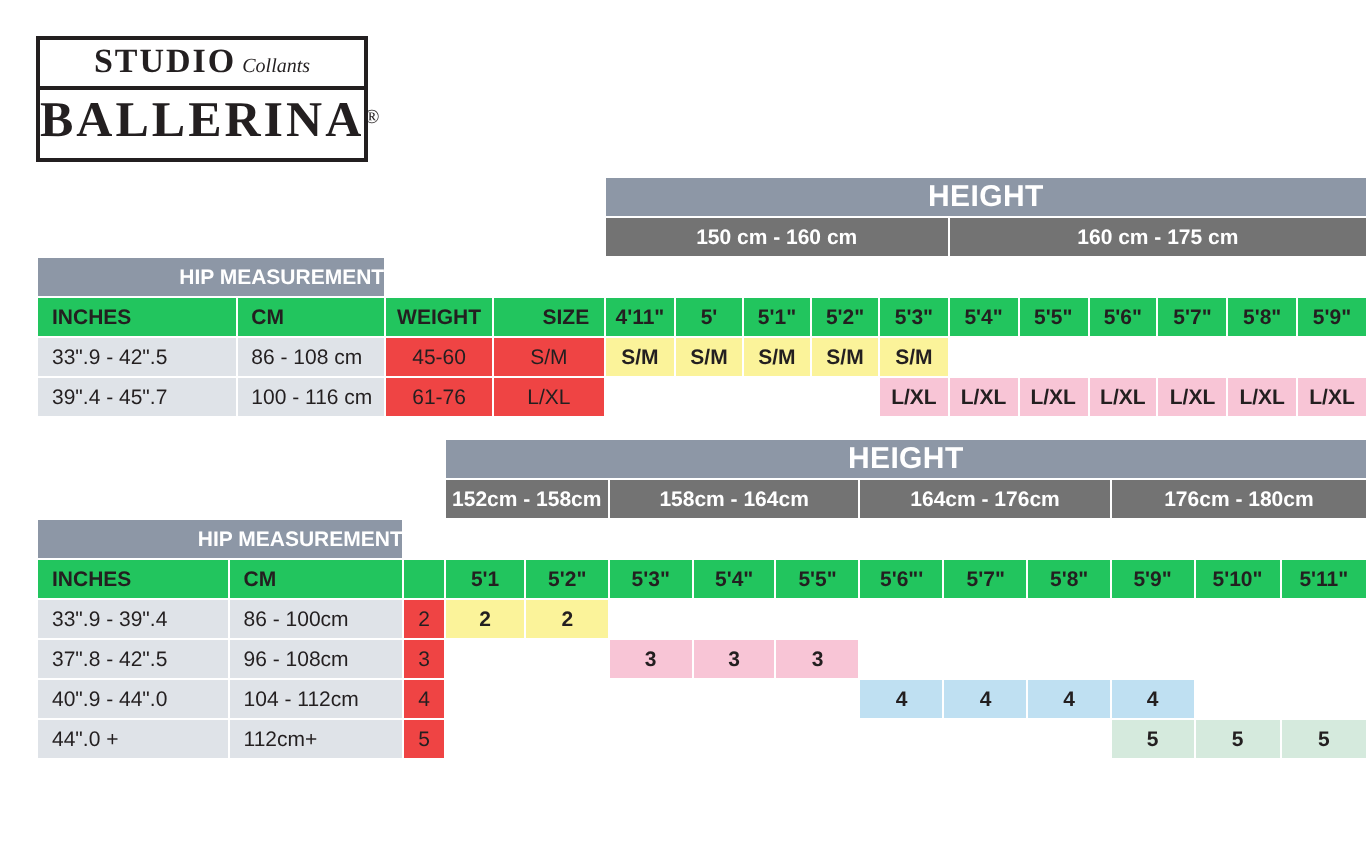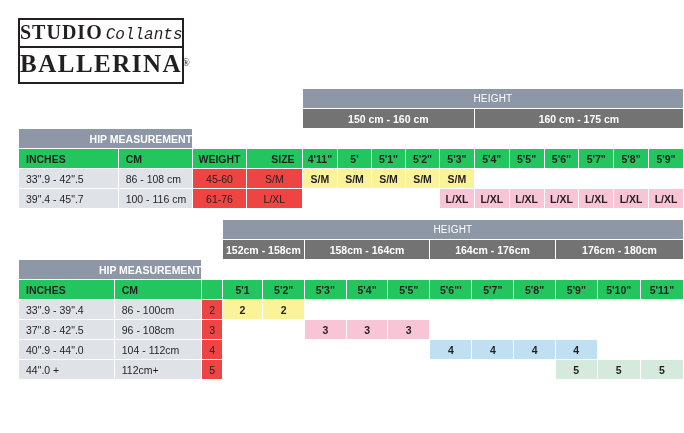--- a/index.html
+++ b/index.html
@@ -26,26 +26,26 @@
   .logo-top {
     border: 2px solid #231f20;
     background: #ffffff;
     text-align: center;
     padding: 2px 0 3px 0;
     line-height: 1;
   }
   .logo-top .studio {
     font-family: "Liberation Serif", serif;
     font-weight: bold;
-    font-size: 20px;
+    font-size: 17px;
     letter-spacing: 1px;
   }
   .logo-top .collants {
-    font-family: Liberation Mono, monospace;
-    font-size: 16px;
+    font-family: Liberation Serif, serif;
+    font-size: 10px;
     font-style: italic;
     margin-left: 3px;
   }
   .logo-bottom {
     border: 2px solid #231f20;
     border-top: none;
     background: #ffffff;
     text-align: center;
     padding: 2px 10px 4px 0;
     position: relative;
@@ -72,22 +72,22 @@
     border: 1px solid #ffffff;
     padding: 0;
     text-align: center;
     vertical-align: middle;
     font-weight: normal;
     height: 19px;
   }
   .hdr {
     background: #8d97a6;
     color: #ffffff;
-    font-weight: normal;
-    font-size: 10px;
+    font-weight: bold;
+    font-size: 15px;
     letter-spacing: 0.2px;
   }
   .sub {
     background: #737373;
     color: #ffffff;
     font-weight: bold;
   }
   .lbl {
     background: #8d97a6;
     color: #ffffff;

